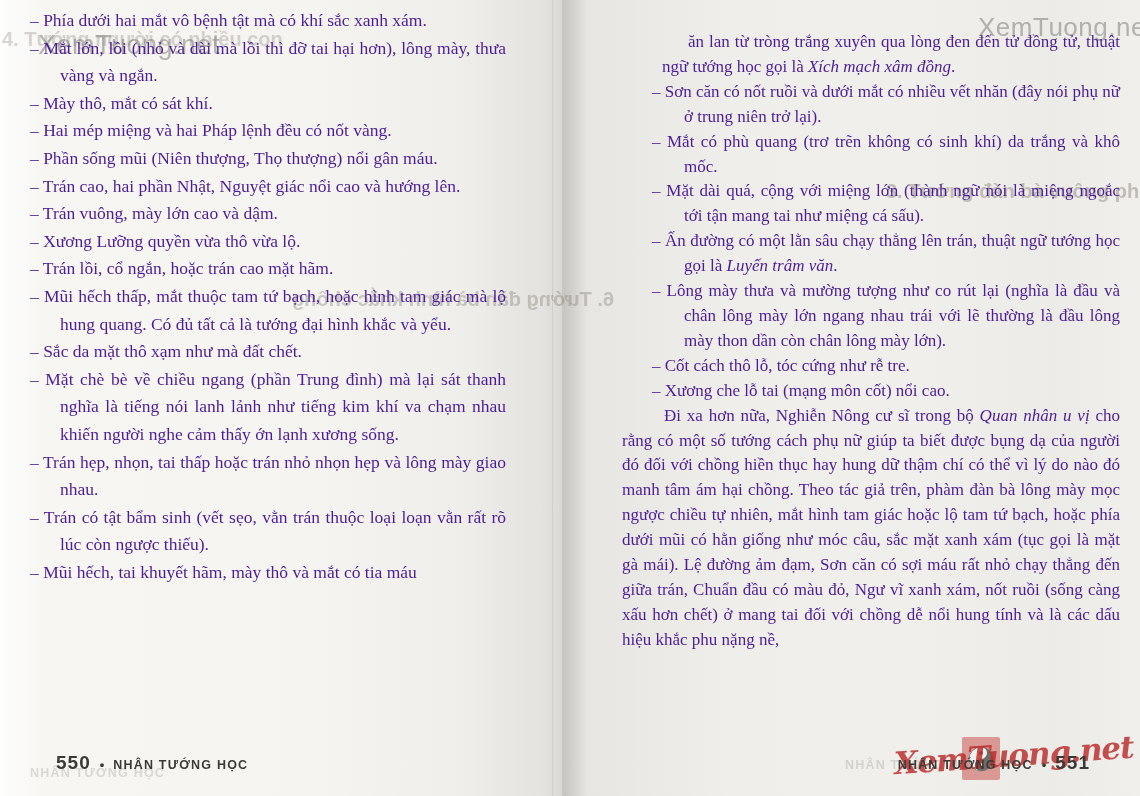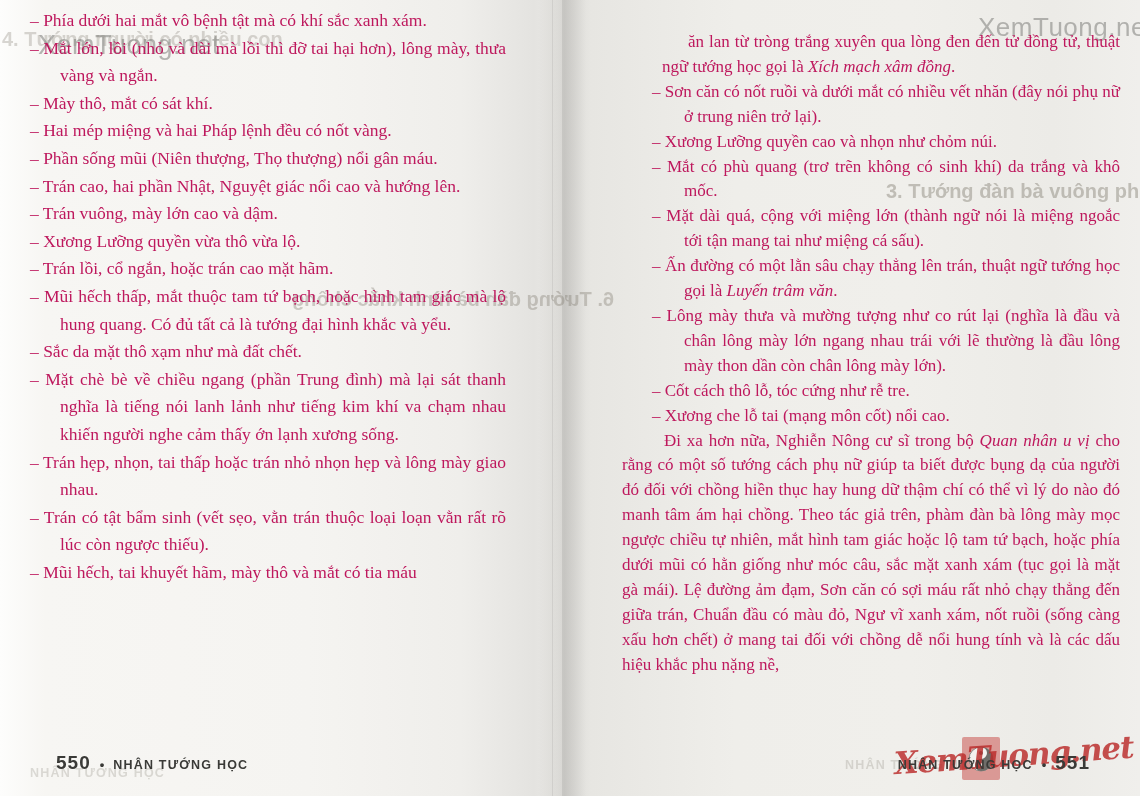--- a/index.html
+++ b/index.html
@@ -6,21 +6,21 @@
   .scan{position:relative;width:1140px;height:796px;overflow:hidden;
         font-family:"Liberation Serif", serif;}
   .page{position:absolute;top:0;height:796px;}
   .page-left{left:0;width:562px;
     background:linear-gradient(90deg,#fdfdfc 0%,#f7f6f3 8%,#f5f4f1 55%,#efeeeb 82%,#e4e3e0 95%,#ecebe8 100%);}
   .page-right{left:562px;width:578px;
     background:linear-gradient(90deg,#d9d8d5 0%,#e7e6e2 5%,#efeeea 30%,#f0efeb 60%,#ecebe7 85%,#f0efec 100%);}
   .gutter-shadow{position:absolute;left:538px;top:0;width:48px;height:796px;
     background:linear-gradient(90deg,rgba(0,0,0,0) 0%,rgba(100,97,90,0.10) 40%,rgba(80,78,72,0.14) 55%,rgba(0,0,0,0) 100%);
     pointer-events:none;}
-  .body-text{position:absolute;text-align:justify;color:#be185d;}
+  .body-text{position:absolute;text-align:justify;color:#4c1d95;}
   .body-left{left:26px;top:7px;width:480px;font-size:17.5px;line-height:27.6px;}
   .body-right{left:622px;top:11px;width:498px;font-size:17px;line-height:24.9px;}
   .item{padding-left:34px;text-indent:-30px;}
   .body-right .item{padding-left:62px;text-indent:-32px;}
   .cont{padding-left:40px;text-indent:26px;margin-top:19px;}
   .closing{text-indent:42px;}
   i{font-style:italic;}
   .wm{position:absolute;font-family:"Liberation Sans", sans-serif;color:rgba(125,125,122,0.55);
       font-size:27px;letter-spacing:0.5px;}
   .wm-tl{left:38px;top:30px;}
@@ -84,21 +84,20 @@
       <div class="item"><span>– </span><span>Mặt chè bè về chiều ngang (phần Trung đình) mà lại sát thanh nghĩa là tiếng nói lanh lảnh như tiếng kim khí va chạm nhau khiến người nghe cảm thấy ớn lạnh xương sống.</span></div>
       <div class="item"><span>– </span><span>Trán hẹp, nhọn, tai thấp hoặc trán nhỏ nhọn hẹp và lông mày giao nhau.</span></div>
       <div class="item"><span>– </span><span>Trán có tật bẩm sinh (vết sẹo, vằn trán thuộc loại loạn vằn rất rõ lúc còn ngược thiếu).</span></div>
       <div class="item"><span>– </span><span>Mũi hếch, tai khuyết hãm, mày thô và mắt có tia máu</span></div>
     </div>
 
   <div class="body-text body-right">
     <div class="cont"><span>ăn lan từ tròng trắng xuyên qua lòng đen đến tử đồng tử, thuật ngữ tướng học gọi là </span><i>Xích mạch xâm đồng</i><span>.</span></div>
     <div>
         <div class="item"><span>– </span><span>Sơn căn có nốt ruồi và dưới mắt có nhiều vết nhăn (đây nói phụ nữ ở trung niên trở lại).</span></div>
-        <div class="item"><span>– </span><span>Xương Lưỡng quyền cao và nhọn như chỏm núi.</span></div>
         <div class="item"><span>– </span><span>Mắt có phù quang (trơ trẽn không có sinh khí) da trắng và khô mốc.</span></div>
         <div class="item"><span>– </span><span>Mặt dài quá, cộng với miệng lớn (thành ngữ nói là miệng ngoắc tới tận mang tai như miệng cá sấu).</span></div>
         <div class="item"><span>– </span><span>Ấn đường có một lằn sâu chạy thẳng lên trán, thuật ngữ tướng học gọi là </span><i>Luyến trâm văn</i><span>.</span></div>
         <div class="item"><span>– </span><span>Lông mày thưa và mường tượng như co rút lại (nghĩa là đầu và chân lông mày lớn ngang nhau trái với lẽ thường là đầu lông mày thon dần còn chân lông mày lớn).</span></div>
         <div class="item"><span>– </span><span>Cốt cách thô lỗ, tóc cứng như rễ tre.</span></div>
         <div class="item"><span>– </span><span>Xương che lỗ tai (mạng môn cốt) nổi cao.</span></div>
       </div>
     <div class="closing"><span>Đi xa hơn nữa, Nghiễn Nông cư sĩ trong bộ </span><i>Quan nhân u vị</i><span> cho rằng có một số tướng cách phụ nữ giúp ta biết được bụng dạ của người đó đối với chồng hiền thục hay hung dữ thậm chí có thể vì lý do nào đó manh tâm ám hại chồng. Theo tác giả trên, phàm đàn bà lông mày mọc ngược chiều tự nhiên, mắt hình tam giác hoặc lộ tam tứ bạch, hoặc phía dưới mũi có hằn giống như móc câu, sắc mặt xanh xám (tục gọi là mặt gà mái). Lệ đường ảm đạm, Sơn căn có sợi máu rất nhỏ chạy thẳng đến giữa trán, Chuẩn đầu có màu đỏ, Ngư vĩ xanh xám, nốt ruồi (sống càng xấu hơn chết) ở mang tai đối với chồng dễ nổi hung tính và là các dấu hiệu khắc phu nặng nề,</span></div>
   </div>
 

